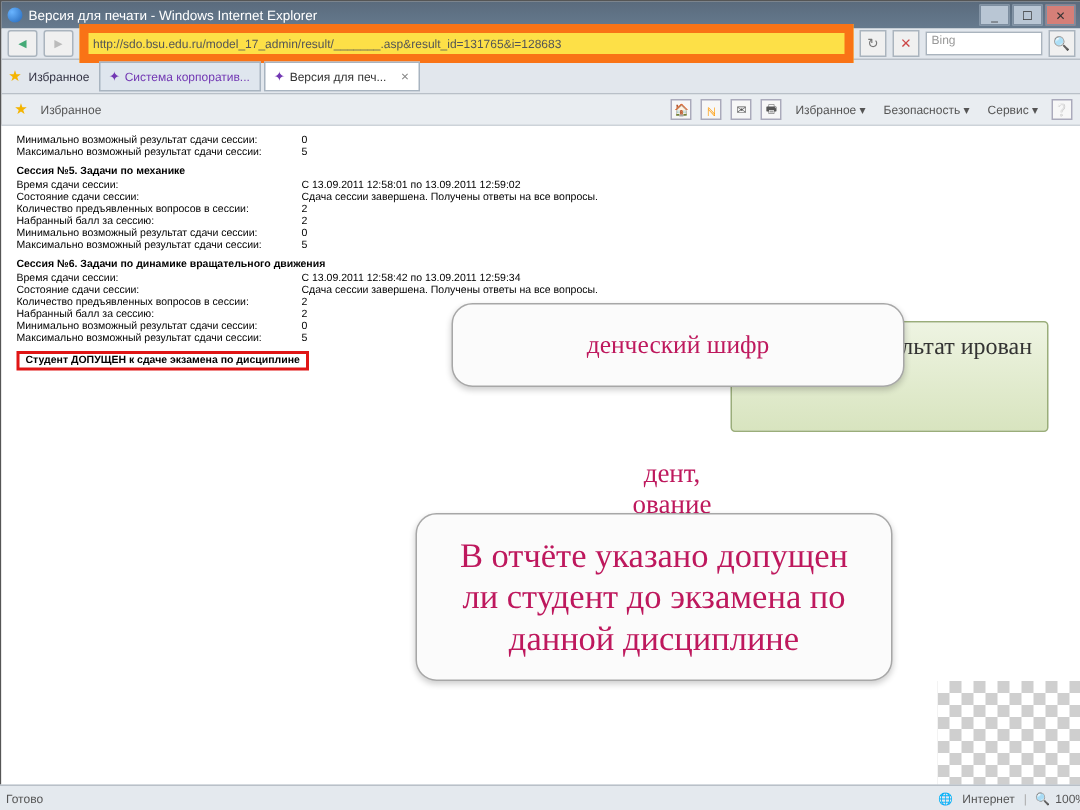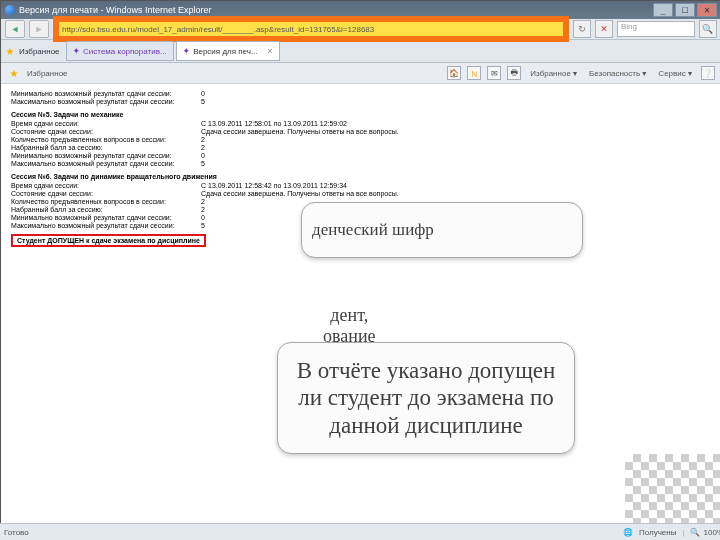--- a/index.html
+++ b/index.html
@@ -28,21 +28,21 @@
   .sq{width:12px;height:12px;border:1px solid #aab;background:#f7f7f7;display:flex;align-items:center;justify-content:center;font-size:8px}
   .content{position:relative;height:456px;background:#fff}
   .page{position:absolute;left:0;top:0;width:100%;height:100%;background:#fff}
   .report{font-size:7px;color:#000;padding:6px 10px}
   .row{display:flex;margin-bottom:1px}
   .lbl{width:190px}
   .val{color:#000}
   .sechead{font-weight:700;margin-top:6px;margin-bottom:2px}
   .redbox{border:2px solid #e01515;display:inline-block;padding:1px 4px;margin-top:4px;font-weight:700;font-size:7px}
   .checker{position:absolute;right:0;top:370px;width:96px;height:86px;background:repeating-conic-gradient(#cfcfcf 0 25%,#fff 0 50%) 0 0/16px 16px}
-  .callout{position:absolute;background:#fbfbfb;border:1px solid #a7a7a7;border-radius:14px;box-shadow:0 2px 4px rgba(0,0,0,.2);font-family:"Times New Roman",serif;color:#404040;display:flex;align-items:center;justify-content:flex-start;text-align:center;padding:6px 10px}
+  .callout{position:absolute;background:#fbfbfb;border:1px solid #a7a7a7;border-radius:14px;box-shadow:0 2px 4px rgba(0,0,0,.2);font-family:"Times New Roman",serif;color:#be185d;display:flex;align-items:center;justify-content:center;text-align:center;padding:6px 20px}
   .c-green{position:absolute;right:22px;top:130px;width:190px;height:56px;background:linear-gradient(#eef4e2,#d8e4bf);border:1px solid #9aad7a;border-radius:3px;font-family:"Times New Roman",serif;font-size:16px;color:#333;display:flex;align-items:flex-start;justify-content:flex-end;padding:8px 10px;text-align:right}
   .c1{left:300px;top:118px;width:260px;height:42px;font-size:17px}
   .cmid{left:312px;top:200px;width:230px;height:72px;font-size:18px;border:none;box-shadow:none;background:transparent}
   .c2{left:276px;top:258px;width:276px;height:98px;font-size:23px;line-height:1.2}
   .status{position:absolute;left:0;bottom:0;width:720px;height:16px;background:#e4e9ee;border-top:1px solid #b9c0c8;font-size:8px;color:#555;display:flex;align-items:center;padding:0 4px;justify-content:space-between}
   .sright{display:flex;gap:6px;align-items:center}
   .zoom{display:flex;align-items:center;gap:3px}
 </style>
 </head>
 <body>
@@ -161,37 +161,40 @@
             <span class="val">0</span>
           </div>
         <div class="row">
             <span class="lbl">Максимально возможный результат сдачи сессии:</span>
             <span class="val">5</span>
           </div>
         <span class="redbox">Студент ДОПУЩЕН к сдаче экзамена по дисциплине</span>
       </div>
     </div>
 
+    <div class="c-green">
+        <span>льтат ирован</span>
+      </div>
     <div class="callout c1">
         <span>денческий шифр</span>
       </div>
     <div class="callout cmid" style="white-space:pre-line"><span>дент,
 ование</span></div>
     <div class="callout c2">
         <span>В отчёте указано допущен ли студент до экзамена по данной дисциплине</span>
       </div>
 
     <div class="checker"></div>
   </div>
 </div>
 
 <div class="status">
   <span>Готово</span>
   <div class="sright">
     <span style="color:#5a8">🌐</span>
-    <span>Получены</span>
+    <span>Интернет</span>
     <span style="color:#aaa">|</span>
     <div class="zoom">
       <span>🔍</span>
       <span>100%</span>
     </div>
   </div>
 </div>
 
 </body></html>

